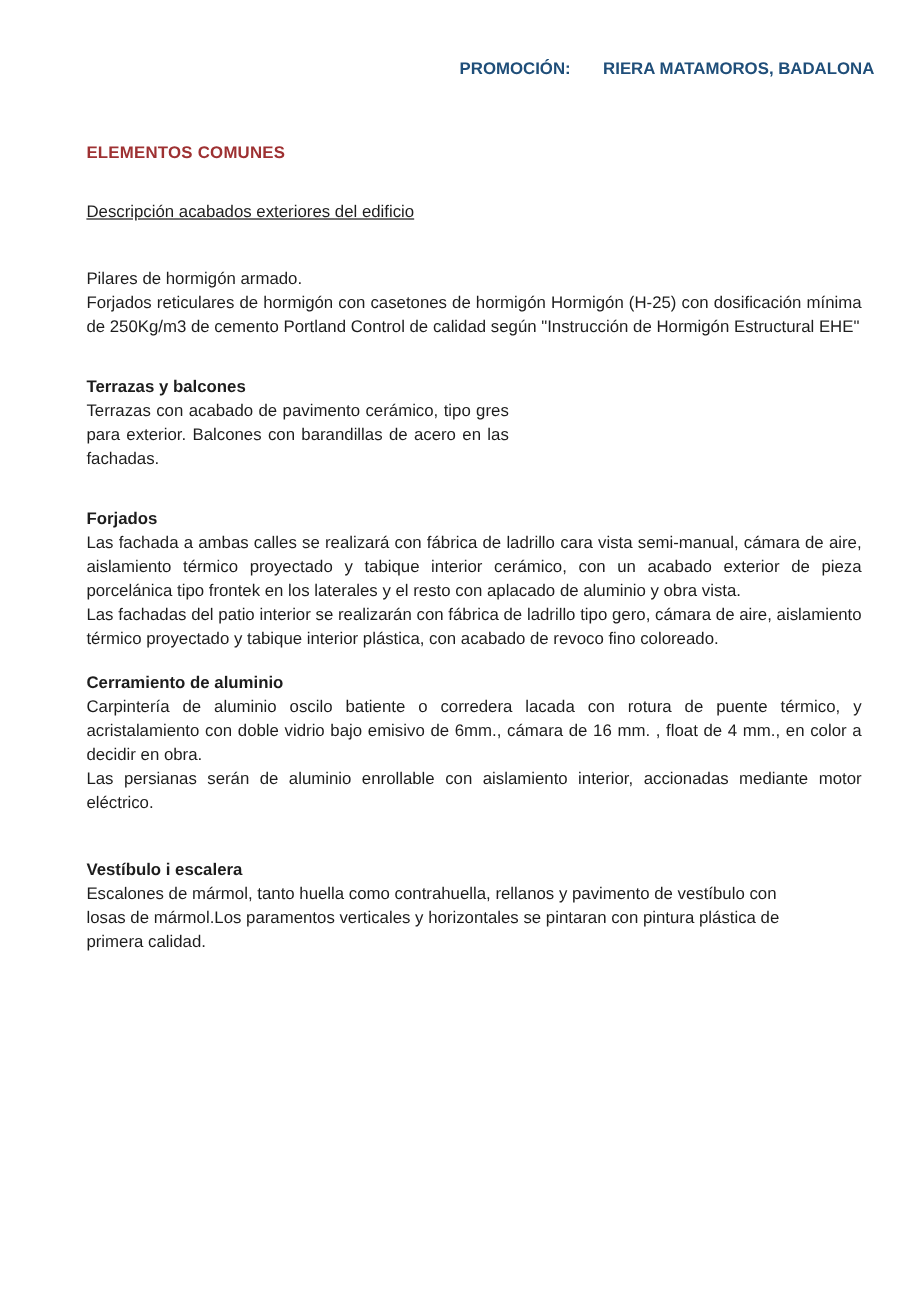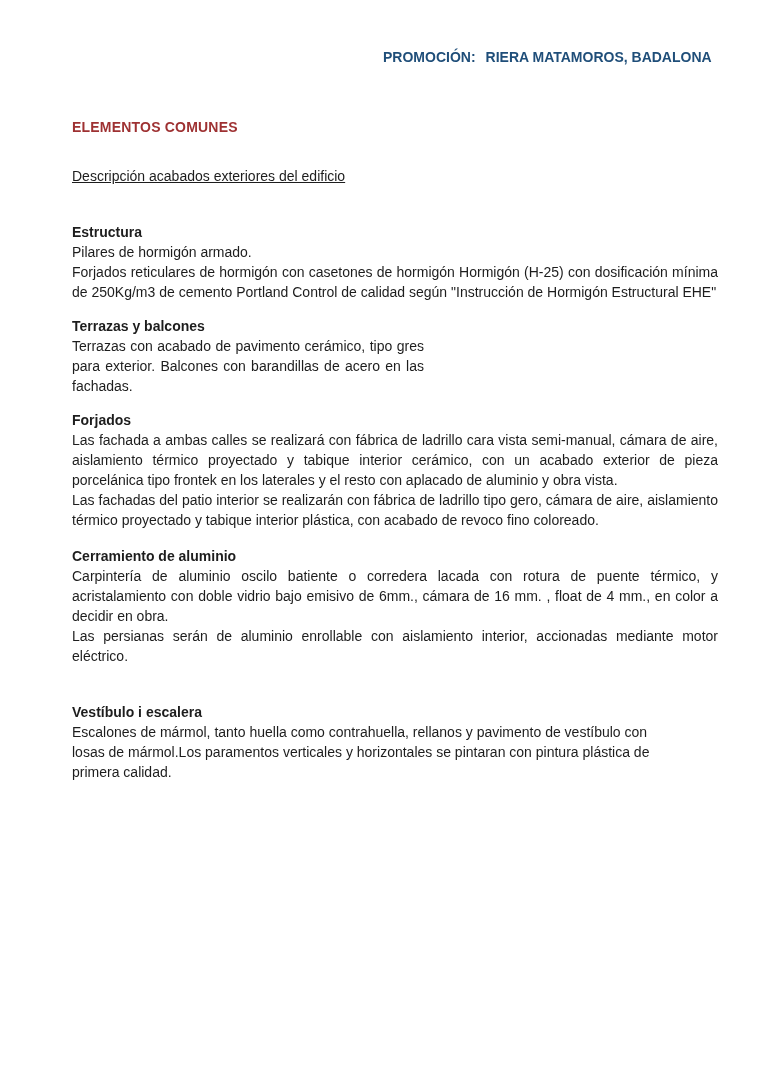--- a/index.html
+++ b/index.html
@@ -19,33 +19,33 @@
     line-height: 20px;
     color: var(--text-color, #1d1d1d);
     overflow: hidden;
   }
   .promo-line {
     margin-left: 311px;
     font-weight: bold;
     color: var(--promo-color, #1F4E79);
     white-space: nowrap;
   }
-  .promo-value { margin-left: 10px; }
+  .promo-value { margin-left: 27px; }
   .main-heading {
     margin: 50px 0 0 0;
     font-size: 14px;
     font-weight: bold;
     color: var(--heading-red, #9E3132);
     letter-spacing: 0.2px;
   }
   .sub-heading {
     margin-top: 29px;
     text-decoration: underline;
   }
-  .sec { margin-top: 14px; }
+  .sec { margin-top: 30px; }
   .sec-estructura { margin-top: 36px; }
   .sec-cerramiento { margin-top: 16px; }
   .sec-cubierta { margin-top: 4px; }
   .sec-vestibulo { margin-top: 36px; }
   .sec-heading {
     margin: 0;
     font-size: 14px;
     font-weight: bold;
     line-height: 20px;
   }
@@ -65,21 +65,20 @@
 
   <div class="promo-line">
     <span>PROMOCIÓN:</span><span class="promo-value">RIERA MATAMOROS,  BADALONA</span>
   </div>
 
   <h1 class="main-heading">ELEMENTOS COMUNES</h1>
 
   <div class="sub-heading">Descripción acabados exteriores del edificio</div>
 
   <section class="sec sec-estructura">
-    <h2 class="sec-heading">Estructura</h2>
     <p class="para">Pilares de hormigón armado.</p>
     <p class="para justify">Forjados reticulares de hormigón con casetones de hormigón Hormigón (H-25) con dosificación mínima de 250Kg/m3 de cemento Portland Control de calidad según "Instrucción de Hormigón Estructural EHE"</p>
   </section>
 
   <section class="sec sec-terrazas">
     <h2 class="sec-heading">Terrazas y balcones</h2>
     <p class="para narrow justify">Terrazas con acabado de pavimento cerámico, tipo gres para exterior. Balcones con barandillas de acero en las fachadas.</p>
   </section>
 
   <section class="sec sec-fachadas">

